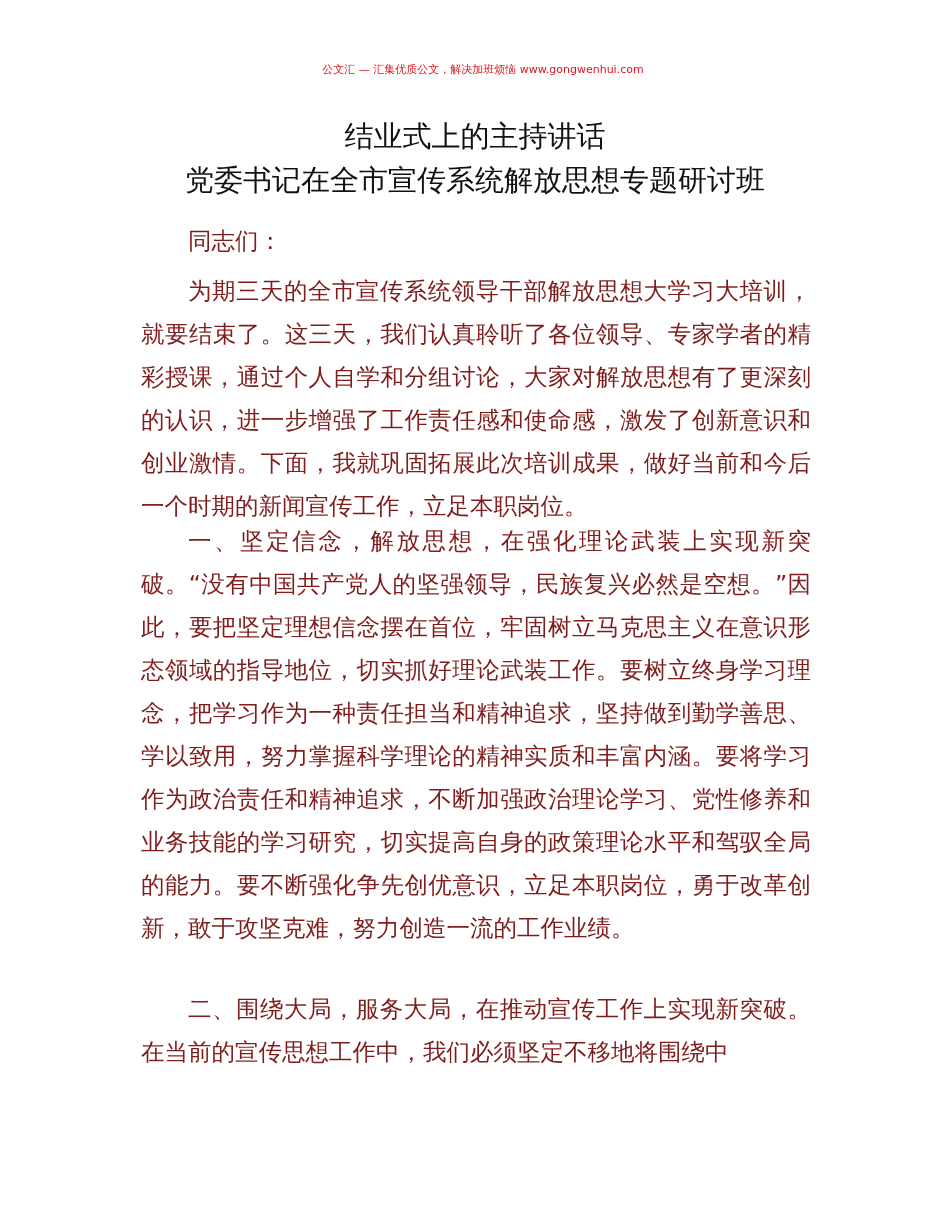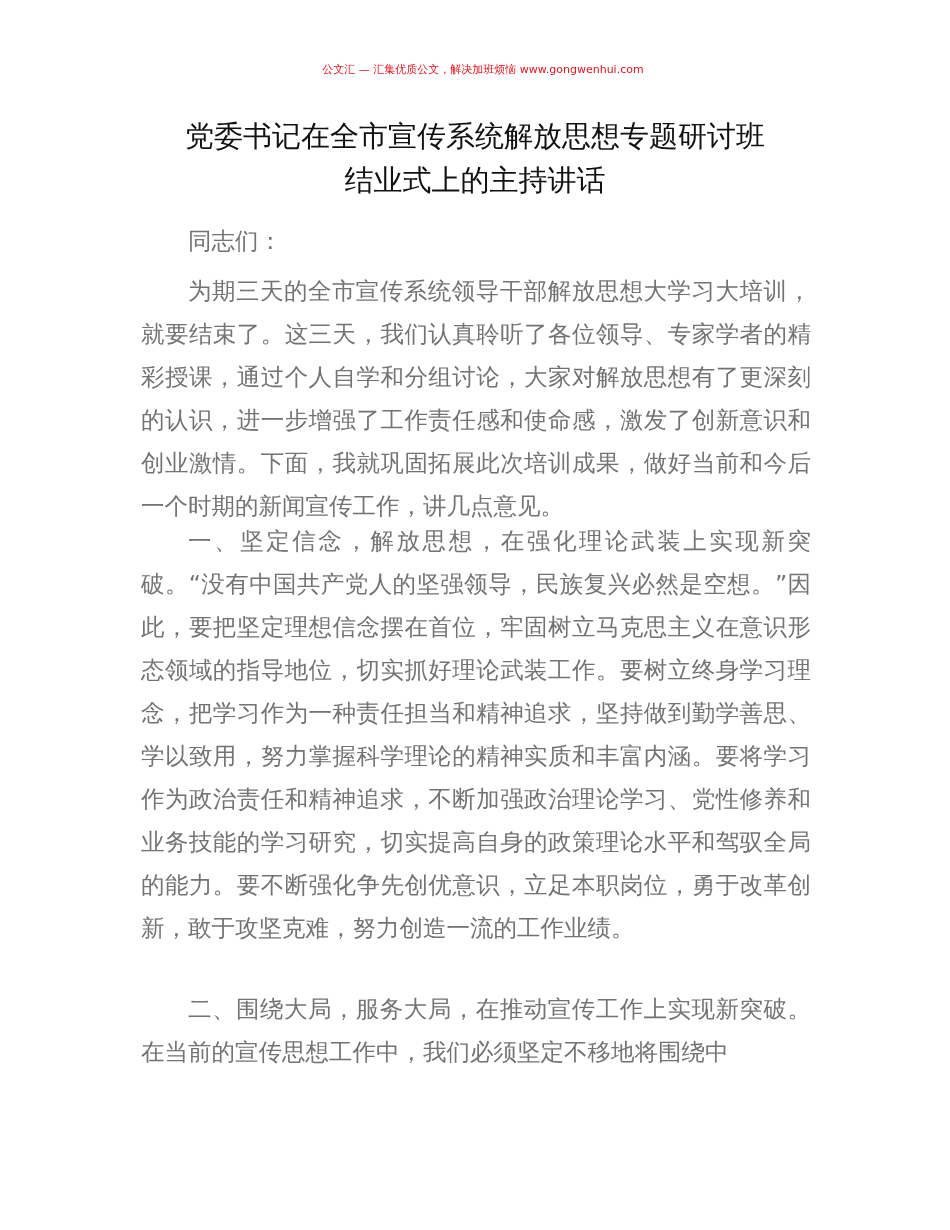--- a/index.html
+++ b/index.html
@@ -3,36 +3,36 @@
   <meta charset="utf-8">
   <style>
     html, body { margin: 0; padding: 0; background: #ffffff; }
     body { width: 950px; height: 1230px; position: relative; overflow: hidden;
            font-family: "DejaVu Sans", "Liberation Sans", sans-serif; color: #111; }
     .header { position: absolute; top: 56px; left: 0; width: 950px; text-align: center;
               font-size: 11px; color: #e0141e; line-height: 28px; padding-left: 8px; }
     .title { position: absolute; top: 114px; left: 100px; width: 750px; text-align: center;
              font-size: 29px; line-height: 44px; color: #111; }
     .body-text { position: absolute; left: 141px; width: 670px; font-size: 23.5px;
-                 line-height: 43px; color: #737373; text-align: justify; }
+                 line-height: 43px; color: #7f1d1d; text-align: justify; }
     .salutation { top: 220px; }
     .p1 { top: 270px; }
     .p2 { top: 520px; }
     .p3 { top: 988px; }
     .indent { text-indent: 47px; }
   </style>
 </head>
 <body>
 
 <div class="header">公文汇 — 汇集优质公文，解决加班烦恼 www.gongwenhui.com</div>
 
 <div class="title">
+  <div>结业式上的主持讲话</div>
   <div>党委书记在全市宣传系统解放思想专题研讨班</div>
-  <div>结业式上的主持讲话</div>
 </div>
 
 <div class="body-text salutation indent">同志们：</div>
 
-<div class="body-text p1 indent">为期三天的全市宣传系统领导干部解放思想大学习大培训，就要结束了。这三天，我们认真聆听了各位领导、专家学者的精彩授课，通过个人自学和分组讨论，大家对解放思想有了更深刻的认识，进一步增强了工作责任感和使命感，激发了创新意识和创业激情。下面，我就巩固拓展此次培训成果，做好当前和今后一个时期的新闻宣传工作，讲几点意见。</div>
+<div class="body-text p1 indent">为期三天的全市宣传系统领导干部解放思想大学习大培训，就要结束了。这三天，我们认真聆听了各位领导、专家学者的精彩授课，通过个人自学和分组讨论，大家对解放思想有了更深刻的认识，进一步增强了工作责任感和使命感，激发了创新意识和创业激情。下面，我就巩固拓展此次培训成果，做好当前和今后一个时期的新闻宣传工作，立足本职岗位。</div>
 
 <div class="body-text p2 indent">一、坚定信念，解放思想，在强化理论武装上实现新突破。“没有中国共产党人的坚强领导，民族复兴必然是空想。”因此，要把坚定理想信念摆在首位，牢固树立马克思主义在意识形态领域的指导地位，切实抓好理论武装工作。要树立终身学习理念，把学习作为一种责任担当和精神追求，坚持做到勤学善思、学以致用，努力掌握科学理论的精神实质和丰富内涵。要将学习作为政治责任和精神追求，不断加强政治理论学习、党性修养和业务技能的学习研究，切实提高自身的政策理论水平和驾驭全局的能力。要不断强化争先创优意识，立足本职岗位，勇于改革创新，敢于攻坚克难，努力创造一流的工作业绩。</div>
 
 <div class="body-text p3 indent">二、围绕大局，服务大局，在推动宣传工作上实现新突破。在当前的宣传思想工作中，我们必须坚定不移地将围绕中</div>
 
 </body></html>

